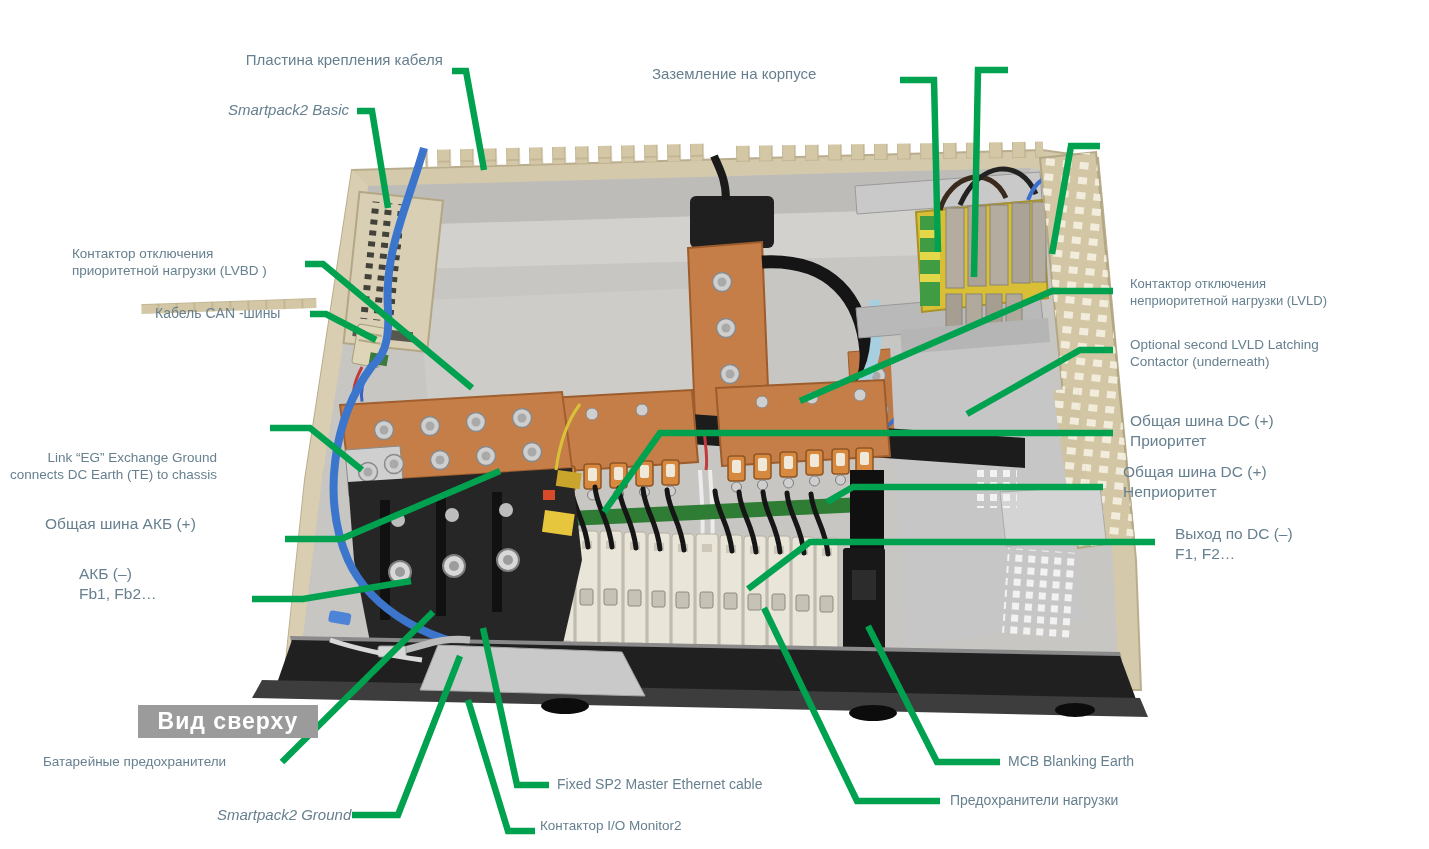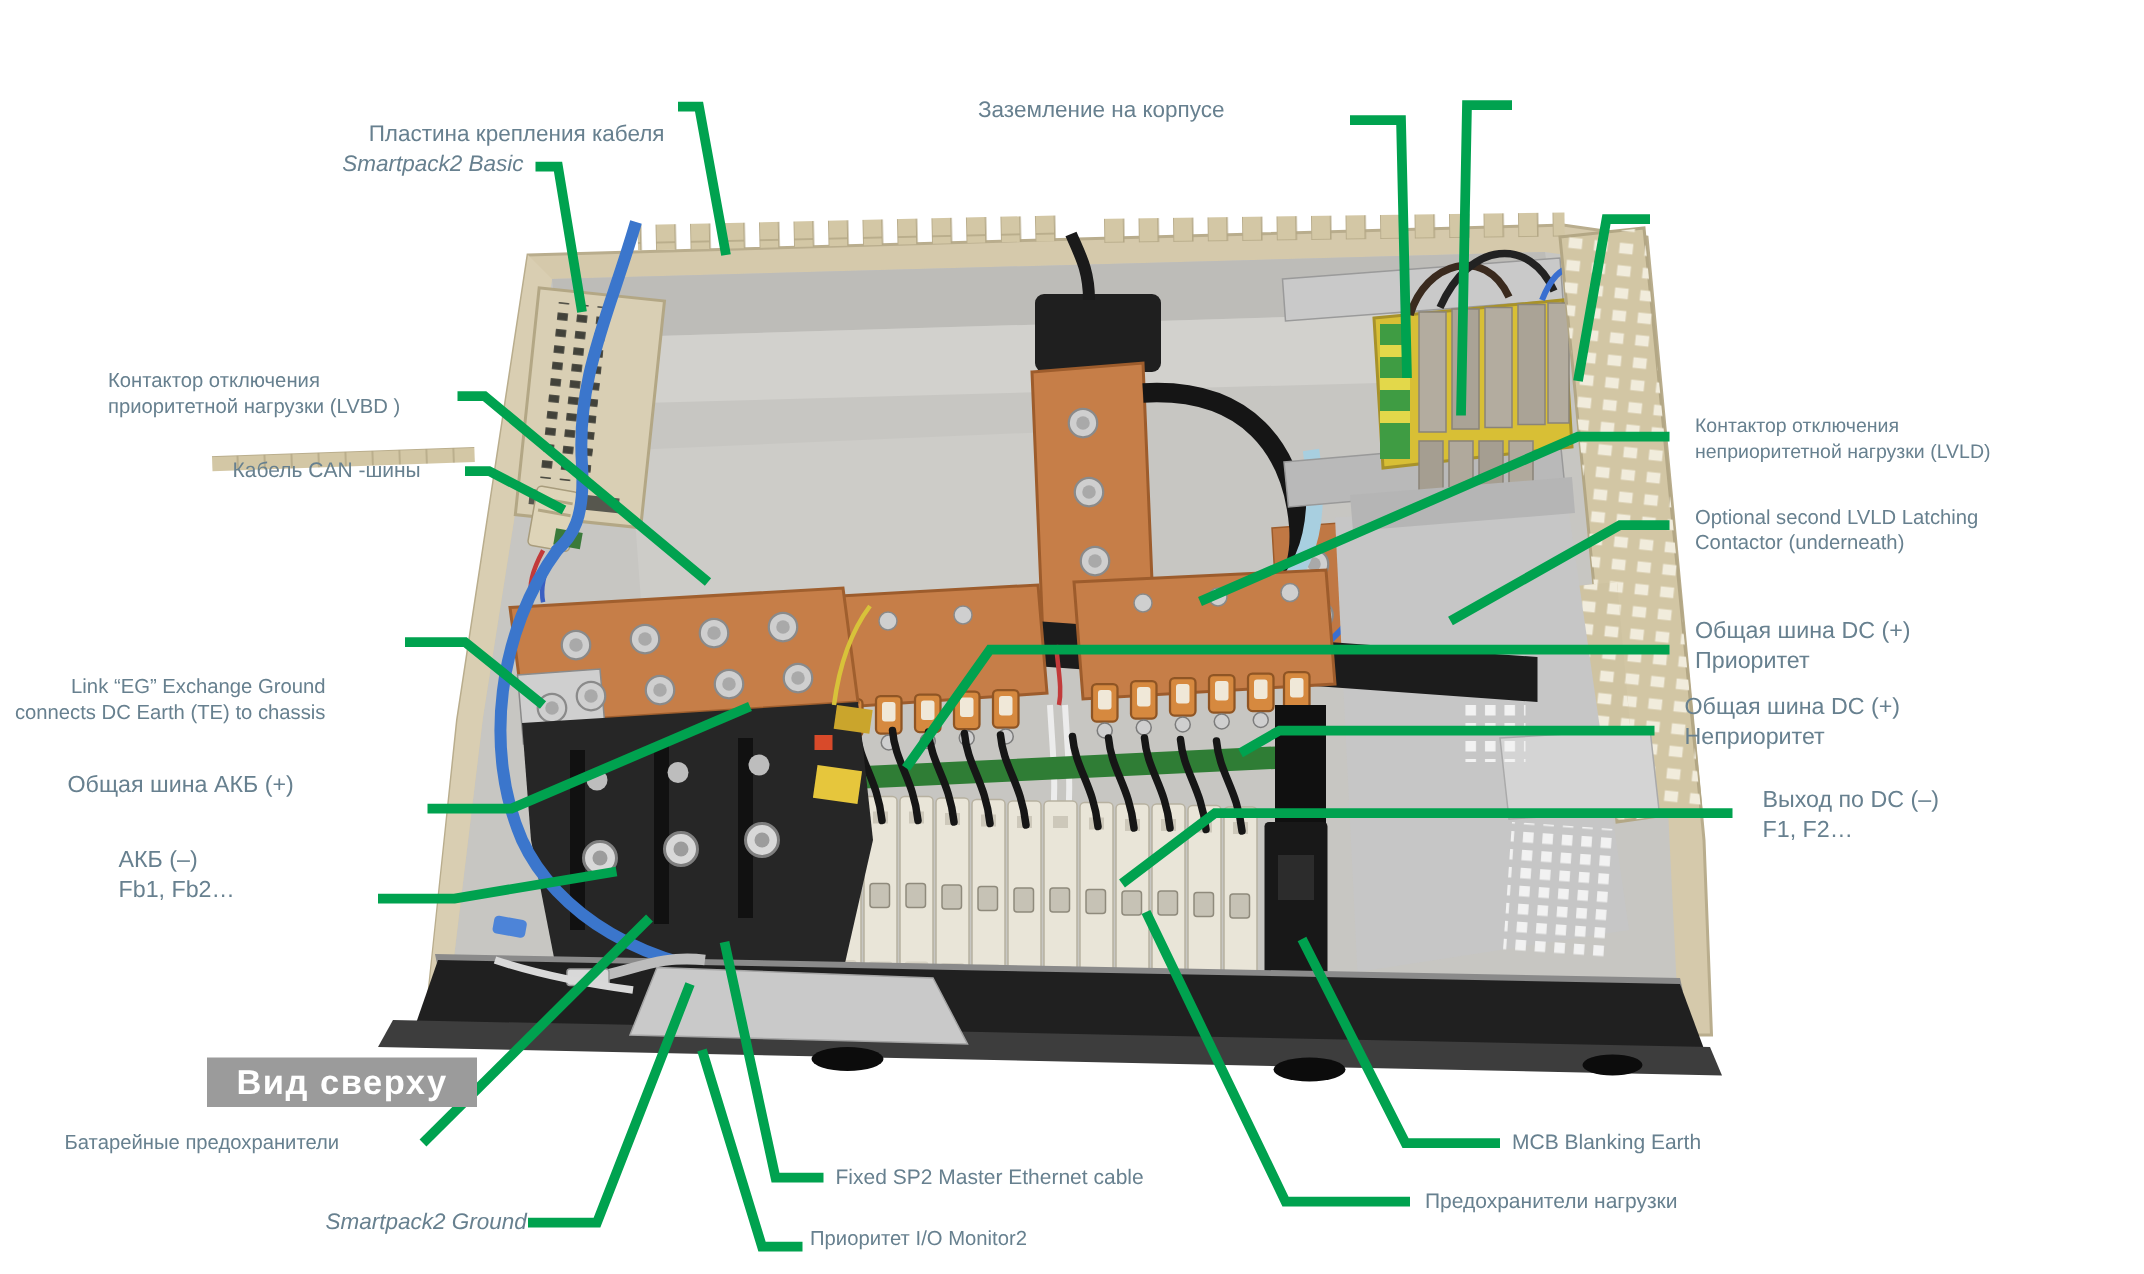--- a/index.html
+++ b/index.html
@@ -264,21 +264,21 @@
       <path d="M1113,291 L1052,291 L800,401"></path>
       <path d="M1113,350 L1080,350 L967,414"></path>
       <path d="M1113,433 L660,433 L604,512"></path>
       <path d="M1103,487 L853,487 L827,502"></path>
       <path d="M1155,542 L810,542 L748,589"></path>
       <path d="M1000,762 L937,762 L868,626"></path>
       <path d="M940,801 L857,801 L764,608"></path>
     </g>
   </svg>
 
-  <div class="label f15 lbl-right" style="right:986px;top:80px;">Пластина крепления кабеля</div>
+  <div class="label f15 lbl-right" style="right:986px;top:50px;">Пластина крепления кабеля</div>
   <div class="label f15 lbl-right italic" style="right:1080px;top:100px;">Smartpack2 Basic</div>
   <div class="label f15" style="left:652px;top:64px;">Заземление на корпусе</div>
   <div class="label f135" style="left:72px;top:245px;">Контактор отключения
 приоритетной нагрузки (LVBD )</div>
   <div class="label f14" style="left:155px;top:305px;">Кабель CAN -шины</div>
   <div class="label f135 lbl-right" style="right:1212px;top:409px;margin-top:40px;">Link “EG” Exchange Ground
 connects DC Earth (TE) to chassis</div>
   <div class="label f155" style="left:45px;top:514px;">Общая шина АКБ  (+)</div>
   <div class="label f155" style="left:79px;top:564px;">АКБ (–)
 Fb1, Fb2…</div>
@@ -289,16 +289,16 @@
   <div class="label f155" style="left:1130px;top:411px;">Общая шина DC (+)
 Приоритет</div>
   <div class="label f155" style="left:1123px;top:462px;">Общая шина DC (+)
 Неприоритет</div>
   <div class="label f155" style="left:1175px;top:524px;">Выход по DC (–)
 F1, F2…</div>
   <div class="badge">Вид сверху</div>
   <div class="label f135" style="left:43px;top:753px;">Батарейные предохранители</div>
   <div class="label f15 italic" style="left:217px;top:805px;">Smartpack2 Ground</div>
   <div class="label f14" style="left:557px;top:776px;">Fixed SP2 Master Ethernet cable</div>
-  <div class="label f135" style="left:540px;top:817px;">Приоритет I/O Monitor2</div>
+  <div class="label f135" style="left:540px;top:817px;">Контактор I/O Monitor2</div>
   <div class="label f14" style="left:1008px;top:753px;">MCB Blanking Earth</div>
   <div class="label f14" style="left:950px;top:792px;">Предохранители нагрузки</div>
 </div>
 
 </body></html>

